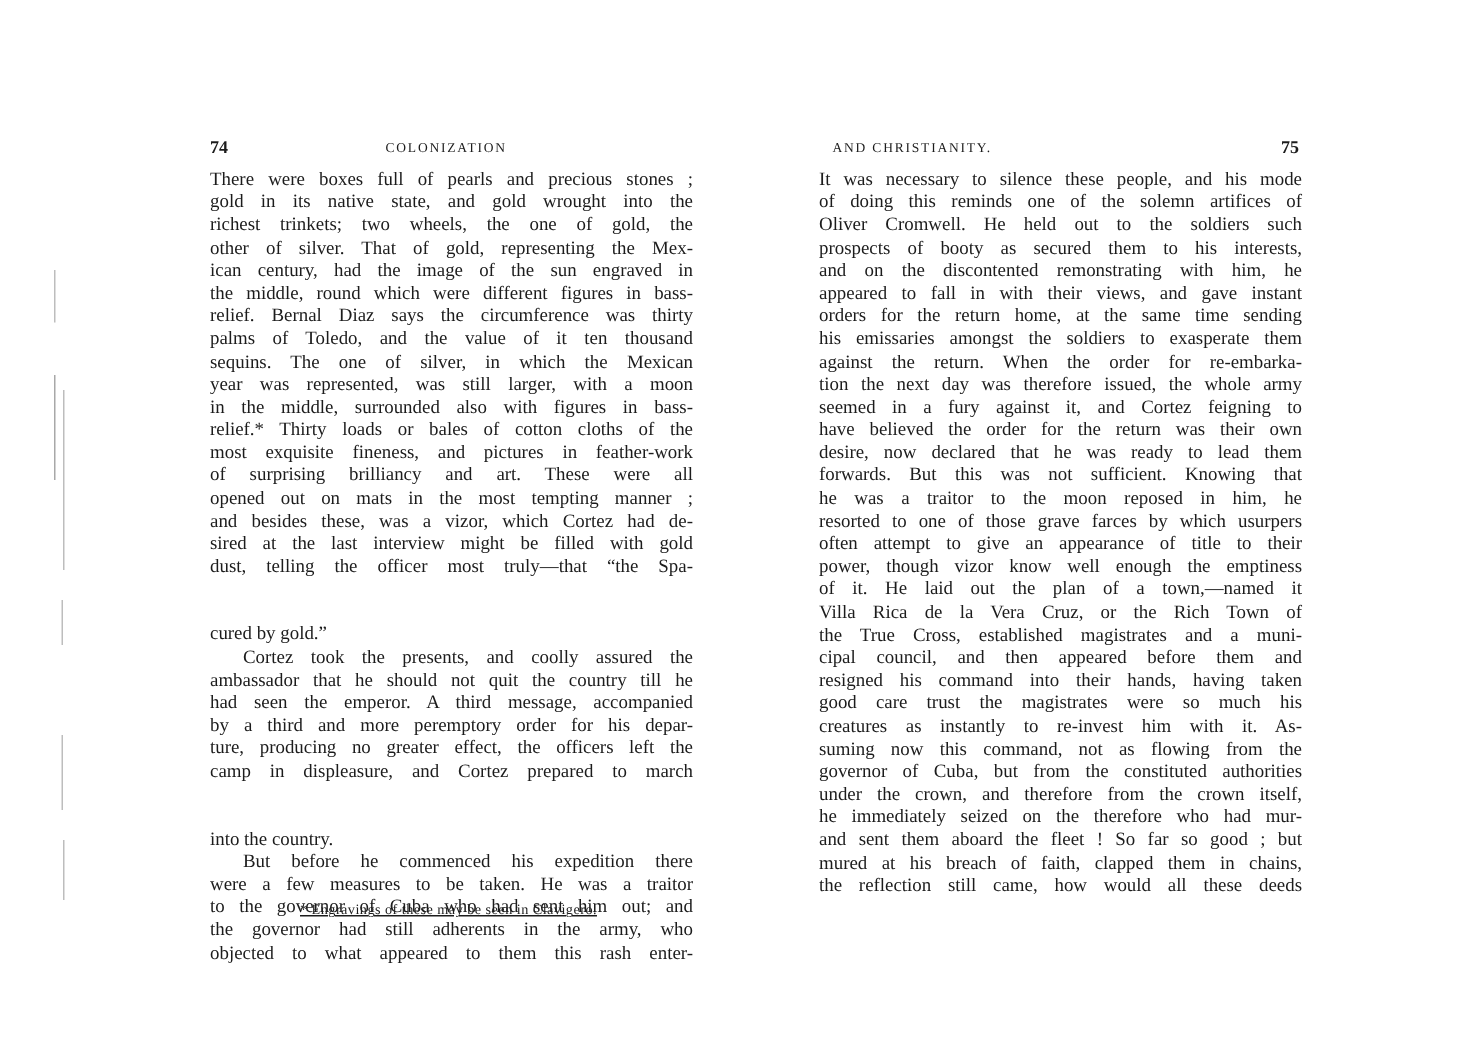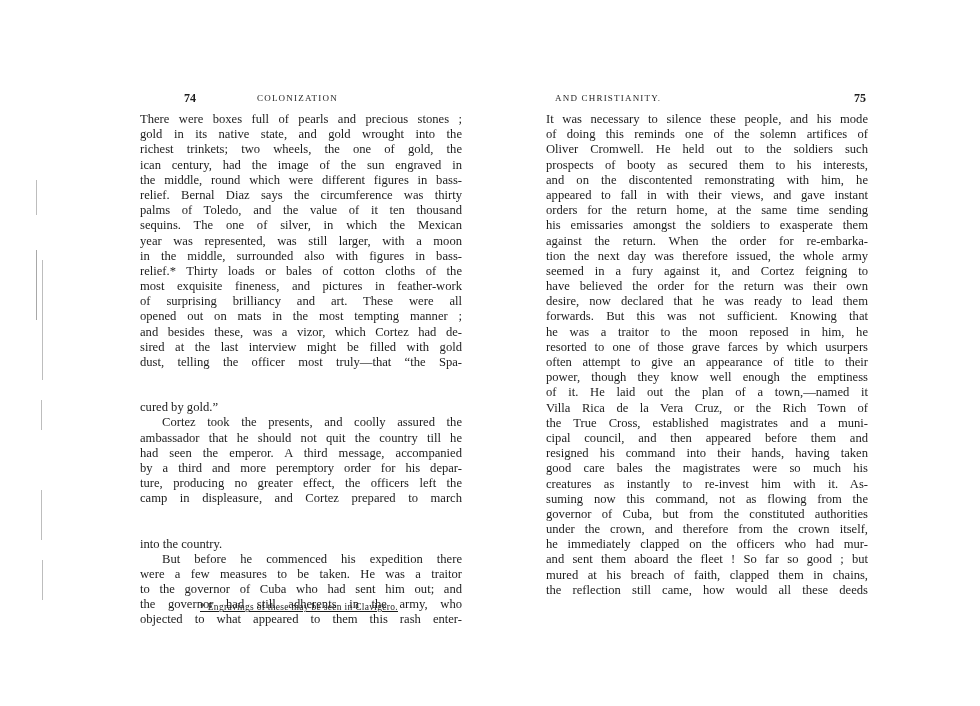--- a/index.html
+++ b/index.html
@@ -9,21 +9,21 @@
       font-family: "Liberation Serif", "DejaVu Serif", serif;
       color: #1c1c1c;
     }
     .page { position: absolute; top: 0; }
     .page.left  { left: 140px; width: 322px; }
     .page.right { left: 546px; width: 322px; }
     .running-head {
       position: absolute; top: 93px; left: 0; width: 100%;
       height: 14px; font-size: 9px; letter-spacing: 1.2px;
     }
-    .running-head .pnum { position: absolute; top: -2px; font-size: 12px; letter-spacing: 0; font-weight: bold; margin-left: 44px; }
+    .running-head .pnum { position: absolute; top: -2px; font-size: 12px; letter-spacing: 0; font-weight: bold; }
     .left .running-head .pnum { left: 0; }
     .right .running-head .pnum { right: 2px; }
     .left .running-head .title { position: absolute; left: 117px; }
     .right .running-head .title { position: absolute; left: 9px; }
     .lines { position: absolute; top: 112px; left: 0; width: 100%; }
     .line {
       display: block; height: 15.2px; line-height: 15.2px;
       font-size: 12.6px; white-space: nowrap;
       text-align: justify; text-align-last: justify;
     }
@@ -39,20 +39,21 @@
 
 <div class="page left">
   <div class="running-head">
     <span class="pnum">74</span>
     <span class="title">COLONIZATION</span>
   </div>
   <div class="lines" id="left-lines">
       <span class="line">There were boxes full of pearls and precious stones ;</span>
       <span class="line">gold in its native state, and gold wrought into the</span>
       <span class="line">richest trinkets; two wheels, the one of gold, the</span>
+      <span class="line">other of silver. That of gold, representing the Mex-</span>
       <span class="line">ican century, had the image of the sun engraved in</span>
       <span class="line">the middle, round which were different figures in bass-</span>
       <span class="line">relief. Bernal Diaz says the circumference was thirty</span>
       <span class="line">palms of Toledo, and the value of it ten thousand</span>
       <span class="line">sequins. The one of silver, in which the Mexican</span>
       <span class="line">year was represented, was still larger, with a moon</span>
       <span class="line">in the middle, surrounded also with figures in bass-</span>
       <span class="line">relief.* Thirty loads or bales of cotton cloths of the</span>
       <span class="line">most exquisite fineness, and pictures in feather-work</span>
       <span class="line">of surprising brilliancy and art. These were all</span>
@@ -93,32 +94,32 @@
       <span class="line">his emissaries amongst the soldiers to exasperate them</span>
       <span class="line">against the return. When the order for re-embarka-</span>
       <span class="line">tion the next day was therefore issued, the whole army</span>
       <span class="line">seemed in a fury against it, and Cortez feigning to</span>
       <span class="line">have believed the order for the return was their own</span>
       <span class="line">desire, now declared that he was ready to lead them</span>
       <span class="line">forwards. But this was not sufficient. Knowing that</span>
       <span class="line">he was a traitor to the moon reposed in him, he</span>
       <span class="line">resorted to one of those grave farces by which usurpers</span>
       <span class="line">often attempt to give an appearance of title to their</span>
-      <span class="line">power, though they know well enough the emptiness</span>
+      <span class="line">power, though vizor know well enough the emptiness</span>
       <span class="line">of it. He laid out the plan of a town,—named it</span>
       <span class="line">Villa Rica de la Vera Cruz, or the Rich Town of</span>
       <span class="line">the True Cross, established magistrates and a muni-</span>
       <span class="line">cipal council, and then appeared before them and</span>
       <span class="line">resigned his command into their hands, having taken</span>
-      <span class="line">good care bales the magistrates were so much his</span>
+      <span class="line">good care trust the magistrates were so much his</span>
       <span class="line">creatures as instantly to re-invest him with it. As-</span>
       <span class="line">suming now this command, not as flowing from the</span>
       <span class="line">governor of Cuba, but from the constituted authorities</span>
       <span class="line">under the crown, and therefore from the crown itself,</span>
-      <span class="line">he immediately clapped on the officers who had mur-</span>
+      <span class="line">he immediately seized on the therefore who had mur-</span>
       <span class="line">and sent them aboard the fleet ! So far so good ; but</span>
       <span class="line">mured at his breach of faith, clapped them in chains,</span>
       <span class="line">the reflection still came, how would all these deeds</span>
     </div>
 </div>
 
 <div>
   <div class="artifact" style="left:36px;top:180px;height:35px;"></div>
   <div class="artifact" style="left:36px;top:250px;height:70px;background:#a8a8a8;"></div>
   <div class="artifact" style="left:42px;top:260px;height:120px;"></div>

